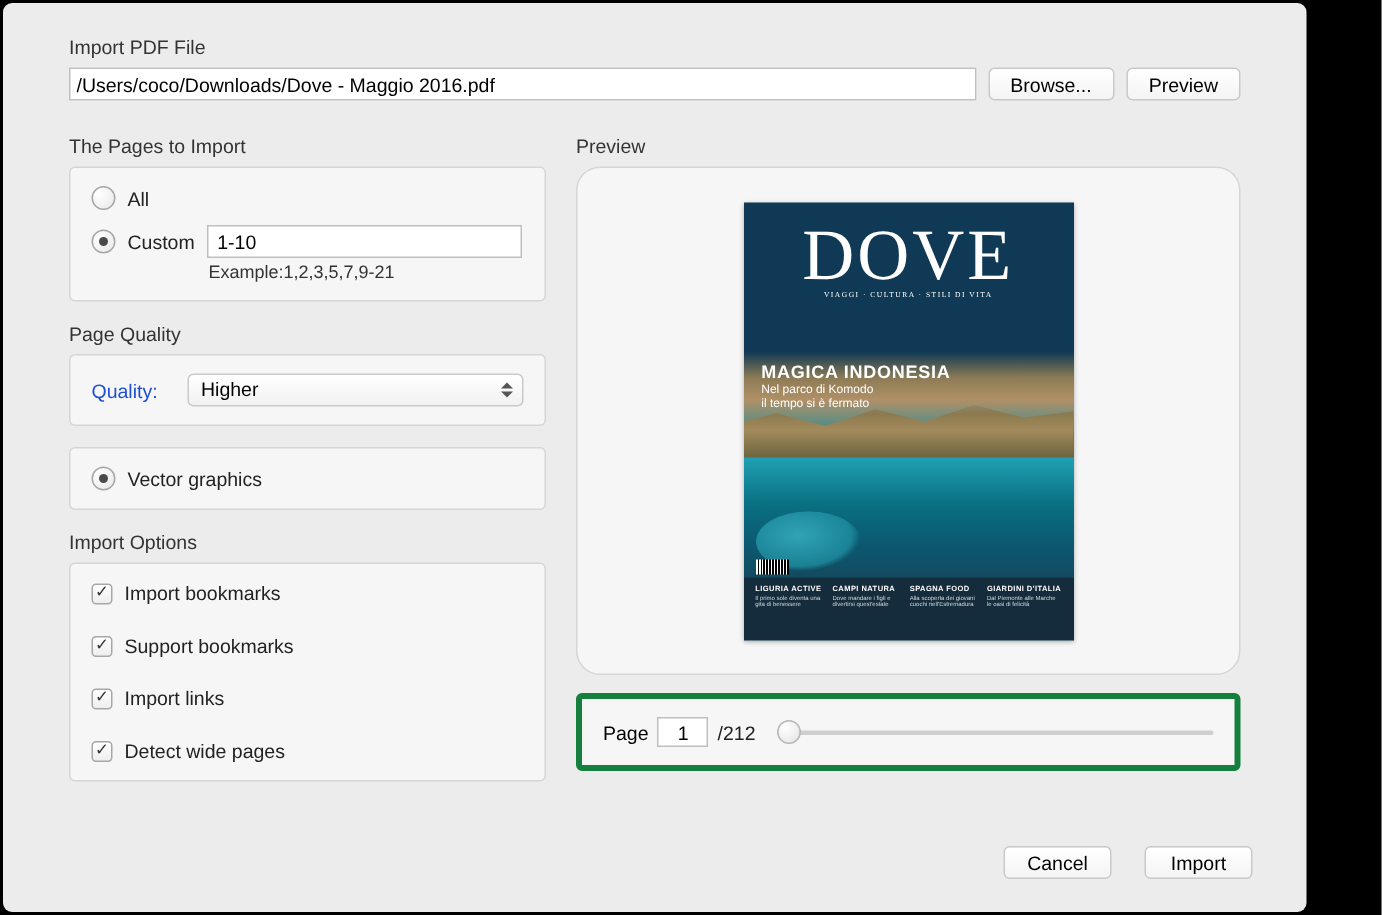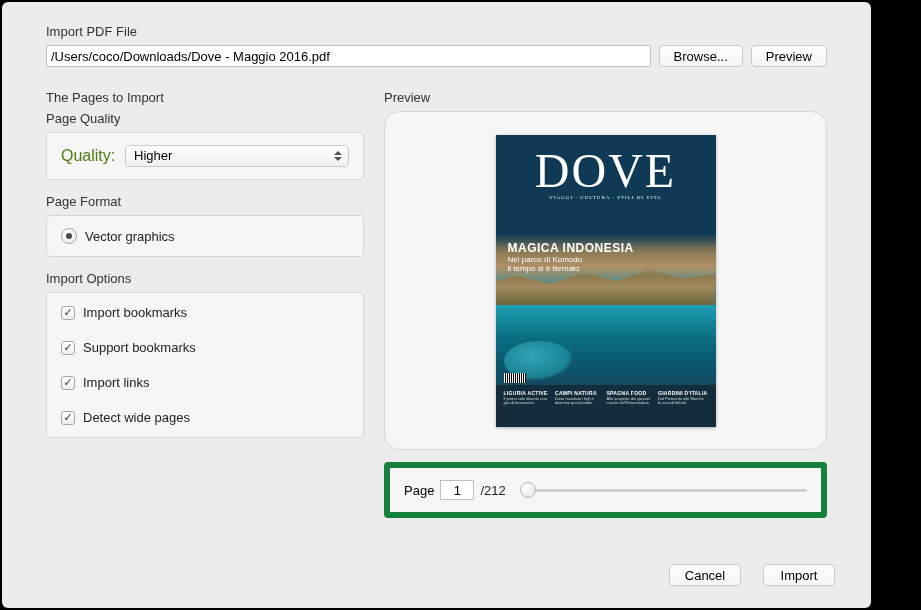--- a/index.html
+++ b/index.html
@@ -109,21 +109,21 @@
   font-size: 12px;
   color: #333;
   margin-left: 78px;
   margin-top: 2px;
 }
 .quality-row {
   display: flex;
   align-items: center;
   gap: 10px;
 }
-.quality-label { font-size: 16px; color: #4d7c0f; width: 54px; }
+.quality-label { font-size: 13px; color: #1d4ed8; width: 54px; }
 .selectwrap {
   flex: 1;
   position: relative;
 }
 .select {
   width: 100%;
   height: 22px;
   background: linear-gradient(#fff,#f1f1f1);
   border: 1px solid #c9c9c9;
   border-radius: 4px;
@@ -238,21 +238,21 @@
 .col4 .t { font-size: 5px; font-weight: 700; letter-spacing: 0.3px; margin-bottom: 1px; white-space: nowrap; }
 .col4 .d { font-size: 4px; line-height: 1.2; color: #cfd8dd; }
 .barcode {
   position: absolute;
   left: 8px; bottom: 44px;
   width: 22px; height: 10px;
   background: repeating-linear-gradient(90deg,#fff 0,#fff 1px,#000 1px,#000 2px);
 }
 .pager-box {
   background: #f6f6f6;
-  border: 6px solid #15803d;
+  border: 4px solid #15803d;
   border-radius: 4px;
   margin-top: 12px;
   padding: 12px 14px;
   display: flex;
   align-items: center;
   gap: 6px;
 }
 .page-input {
   width: 34px;
   height: 20px;
@@ -300,33 +300,44 @@
 
     <div class="toprow">
       <input class="textfield" value="/Users/coco/Downloads/Dove - Maggio 2016.pdf" style="">
       <button class="btn">Browse...</button>
       <button class="btn">Preview</button>
     </div>
 
     <div class="columns">
       <div class="leftcol">
         <div class="section-title">The Pages to Import</div>
+        <div class="groupbox">
+          <div class="radio-row">
+            <span class="radio"></span>
+            <span class="radio-label">All</span>
+          </div>
+          <div class="custom-line">
+            <span class="radio checked"></span>
+            <span class="radio-label">Custom</span>
+            <input class="custom-input" value="1-10" style="">
+          </div>
+          <div class="example">Example:1,2,3,5,7,9-21</div>
+        </div>
 
         <div class="section-title">Page Quality</div>
         <div class="groupbox">
           <div class="quality-row">
             <span class="quality-label">Quality:</span>
             <div class="selectwrap">
               <div class="select">Higher</div>
               <div class="select-arrows"></div>
             </div>
           </div>
         </div>
 
-        <div class="section-title">Page Format</div>
         <div class="groupbox">
           <div class="radio-row">
             <span class="radio checked"></span>
             <span class="radio-label">Vector graphics</span>
           </div>
         </div>
 
         <div class="section-title">Import Options</div>
         <div class="groupbox import-options">
           <div class="rows">

